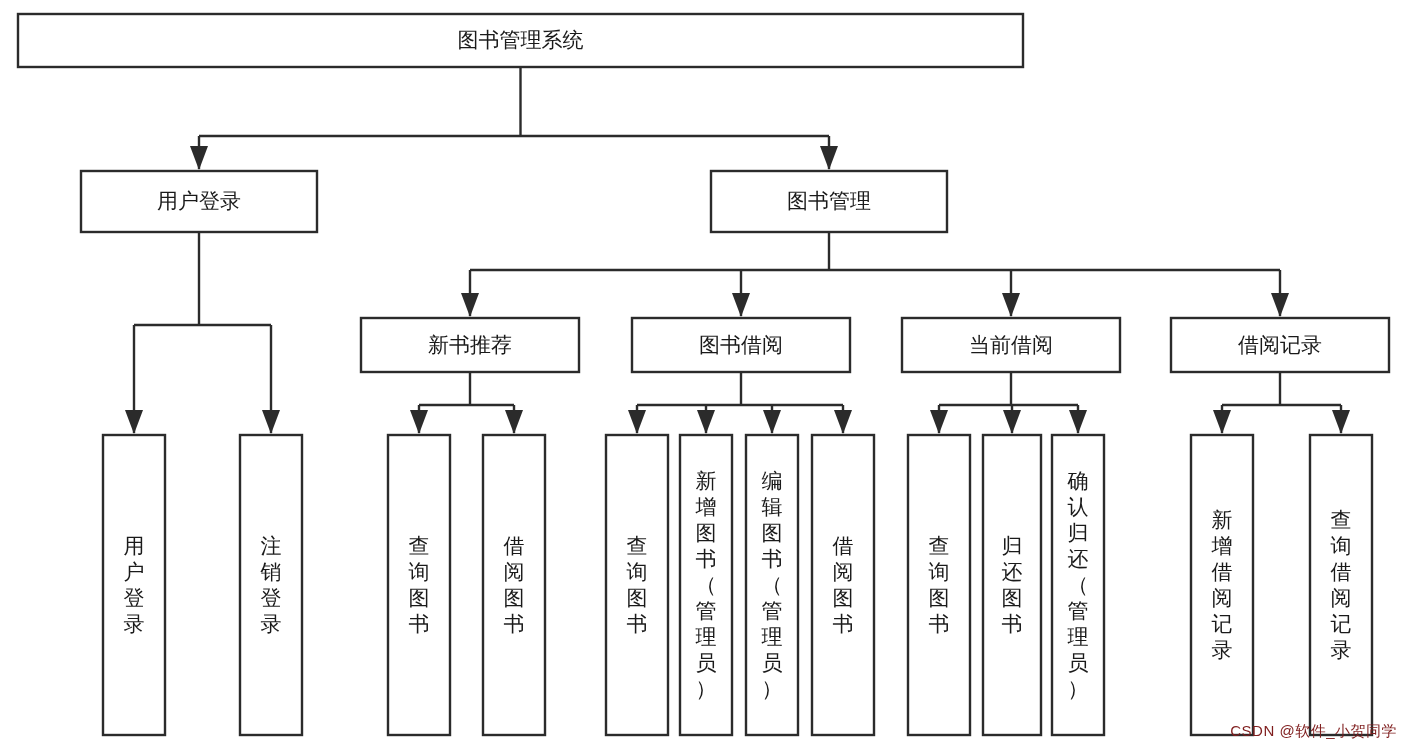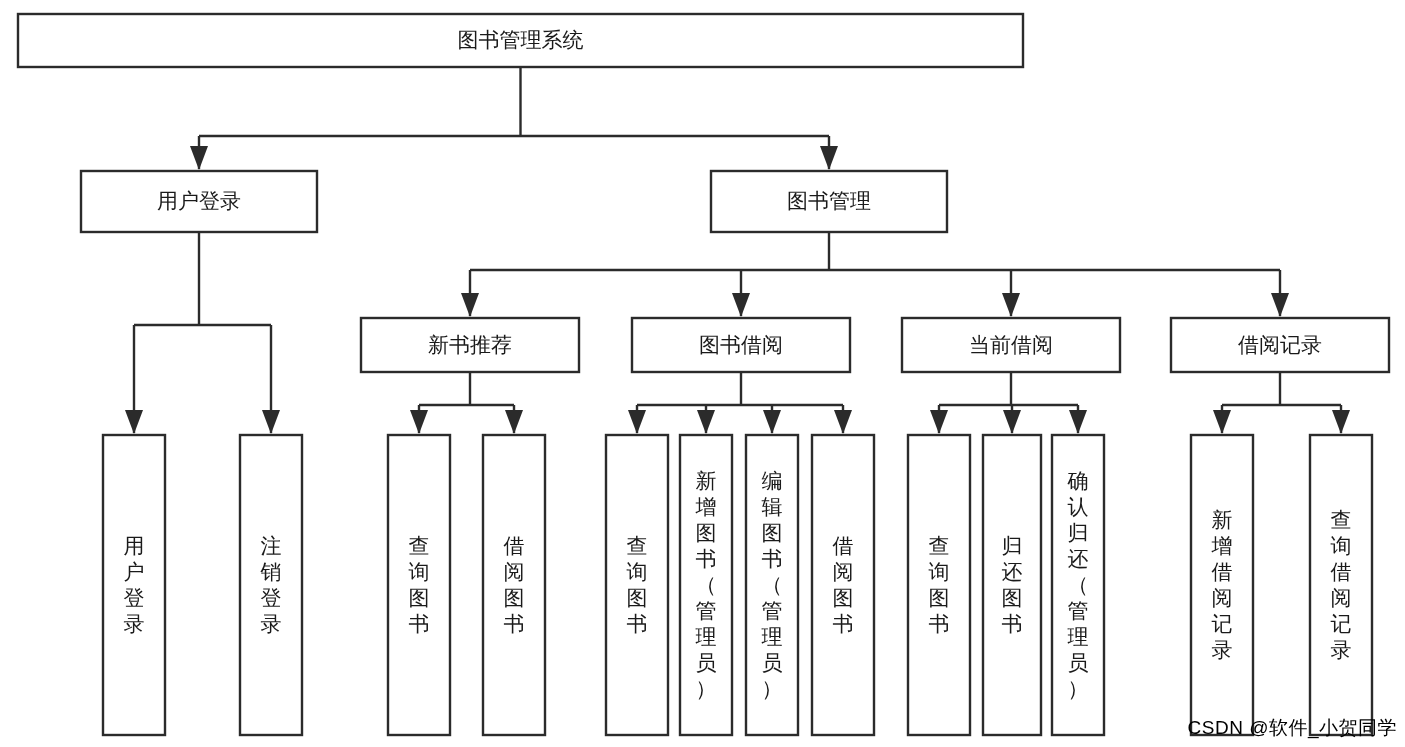--- a/index.html
+++ b/index.html
@@ -55,22 +55,22 @@
     font-family: "Liberation Sans", "DejaVu Sans", sans-serif;
     font-size: 21px;
     fill: #1a1a1a;
     text-anchor: middle;
   }
   .watermark-text {
     position: absolute;
     right: 8px;
     bottom: 6px;
     font-family: "Liberation Sans", "DejaVu Sans", sans-serif;
-    font-size: 19px;
-    color: #000000;
+    font-size: 15px;
+    color: #7f1d1d;
     letter-spacing: 0.5px;
     white-space: nowrap;
     pointer-events: none;
     user-select: none;
   }
 </style>
 </head>
 <body>
 
 <div id="diagram-root">

